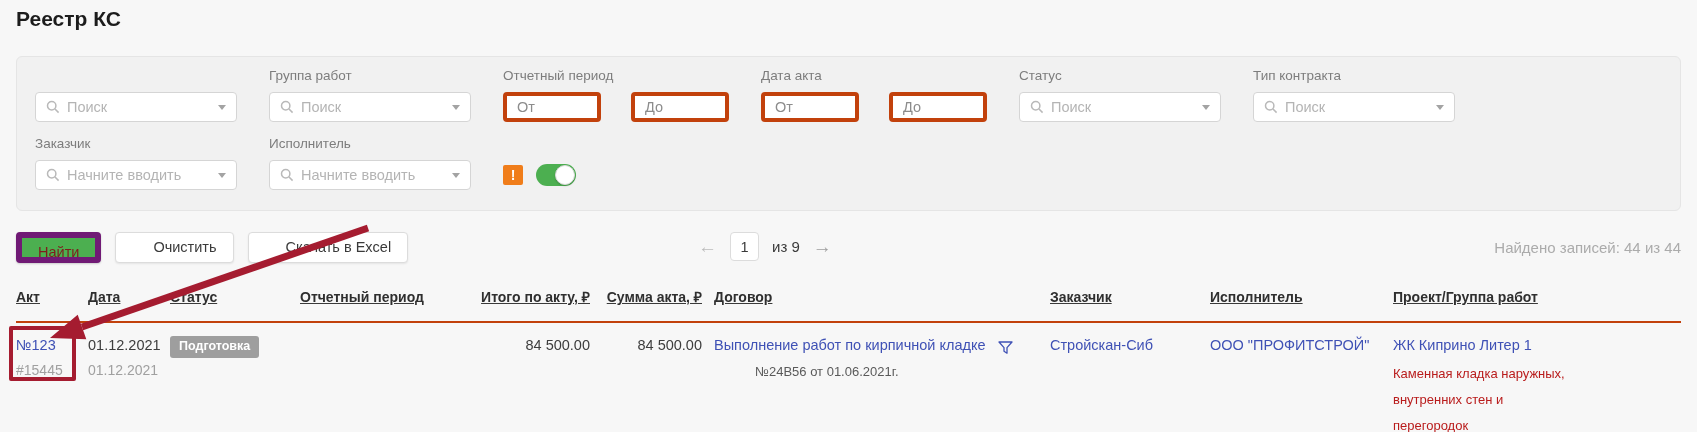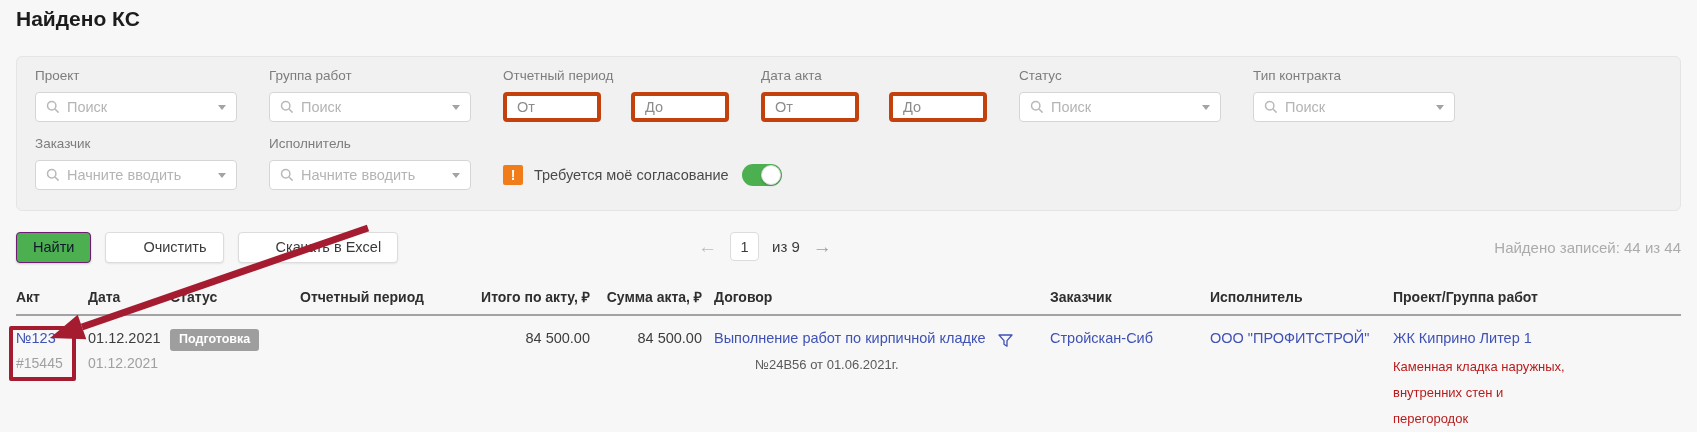--- a/index.html
+++ b/index.html
@@ -74,21 +74,21 @@
     box-shadow:0 1px 2px rgba(0,0,0,0.2);
   }
 
   
   .toolbar { margin-top:20px; display:flex; align-items:center; position:relative; height:32px; }
   .btn {
     height:31px; border-radius:4px; font-family:"Liberation Sans", sans-serif;
     font-size:14.5px; padding:0 16px; cursor:pointer; line-height:29px;
   }
   .btn-primary {
-    background:#4caf50; border:1px solid #701a75; color:#0f172a;
+    background:#4caf50; border:6px solid #701a75; color:#7f1d1d;
     box-shadow:0 1px 2px rgba(0,0,0,0.18);
   }
   .btn-default {
     background:#fff; border:1px solid #dcdcdc; color:#3a3a3a;
     box-shadow:0 1px 2px rgba(0,0,0,0.08);
     margin-left:14px;
     padding-left:37px;
   }
   .pagination { position:absolute; left:682px; top:1px; display:flex; align-items:center; gap:13px; }
   .pg-arrow { font-size:19px; color:#bdbdbd; cursor:pointer; line-height:28px; }
@@ -100,21 +100,21 @@
   }
   .pg-of { font-size:15px; color:#3a3a3a; }
   .results-count { margin-left:auto; font-size:15px; color:#ababab; }
 
   
   .table { margin-top:25px; }
   .tgrid {
     display:grid;
     grid-template-columns:72px 82px 130px 170px 120px 112px 348px 160px 183px 1fr;
   }
-  .thead { border-bottom:2px solid #a3a3a3; padding-bottom:8px; }
+  .thead { border-bottom:2px solid #c2410c; padding-bottom:15px;text-decoration:underline; }
   .th { font-size:14px; font-weight:700; color:#2f2f2f; line-height:18px; }
   .tr { padding-top:12px; }
   .td { font-size:14.5px; color:#3d3d3d; line-height:20px; }
   .num { text-align:right; }
   .pad-l { padding-left:12px; }
   .link { color:#3f51b5; cursor:pointer; text-decoration:none; }
   .sub { color:#a0a0a0; margin-top:5px; font-size:14px; }
   .sub-dark { color:#5a5a5a; margin-top:7px; font-size:13px;margin-left:41px; }
   .status-badge {
     display:inline-block; background:#9e9e9e; color:#fff;
@@ -131,27 +131,26 @@
   }
   .annot-svg { position:absolute; left:0; top:0; pointer-events:none; z-index:10; }
 
   .icon-search { flex:0 0 auto; display:block; }
 </style>
 </head>
 <body>
 
 <div class="page">
 
-  <div class="page-title">Найдено КС</div>
+  <div class="page-title">Реестр КС</div>
 
   <div class="filter-panel">
     <div class="filter-row">
 
       <div class="filter-group">
-        <div class="filter-label">Проект</div>
         <div class="select-box">
           <svg class="icon-search" width="14" height="14" viewBox="0 0 14 14">
               <circle cx="5.7" cy="5.7" r="4.2" fill="none" stroke="#b9b9b9" stroke-width="1.5"></circle>
               <line x1="9" y1="9" x2="12.6" y2="12.6" stroke="#b9b9b9" stroke-width="1.5"></line>
             </svg>
           <input placeholder="Поиск" style="">
           <span class="caret"></span>
         </div>
       </div>
 
@@ -230,21 +229,20 @@
               <circle cx="5.7" cy="5.7" r="4.2" fill="none" stroke="#b9b9b9" stroke-width="1.5"></circle>
               <line x1="9" y1="9" x2="12.6" y2="12.6" stroke="#b9b9b9" stroke-width="1.5"></line>
             </svg>
           <input placeholder="Начните вводить" style="">
           <span class="caret"></span>
         </div>
       </div>
 
       <div class="approval-group">
         <span class="warn-badge">!</span>
-        <span class="approval-label">Требуется моё согласование</span>
         <div class="toggle">
           <div class="knob"></div>
         </div>
       </div>
 
     </div>
   </div>
 
   <div class="toolbar">
     <button class="btn btn-primary">Найти</button>

